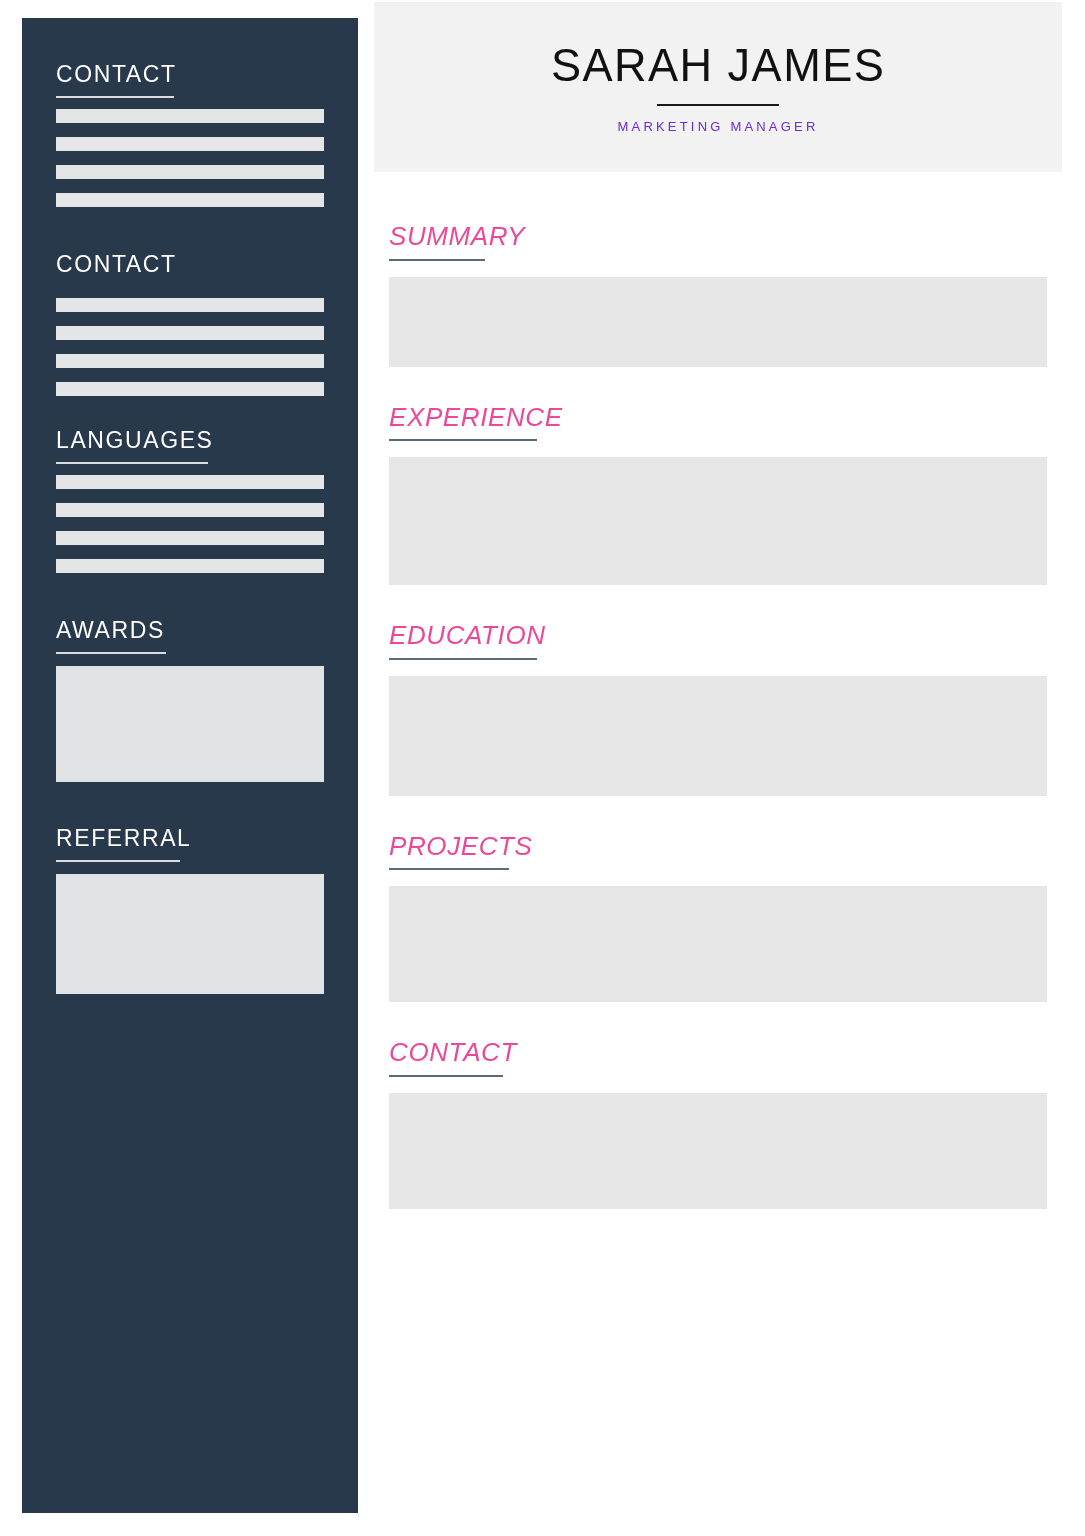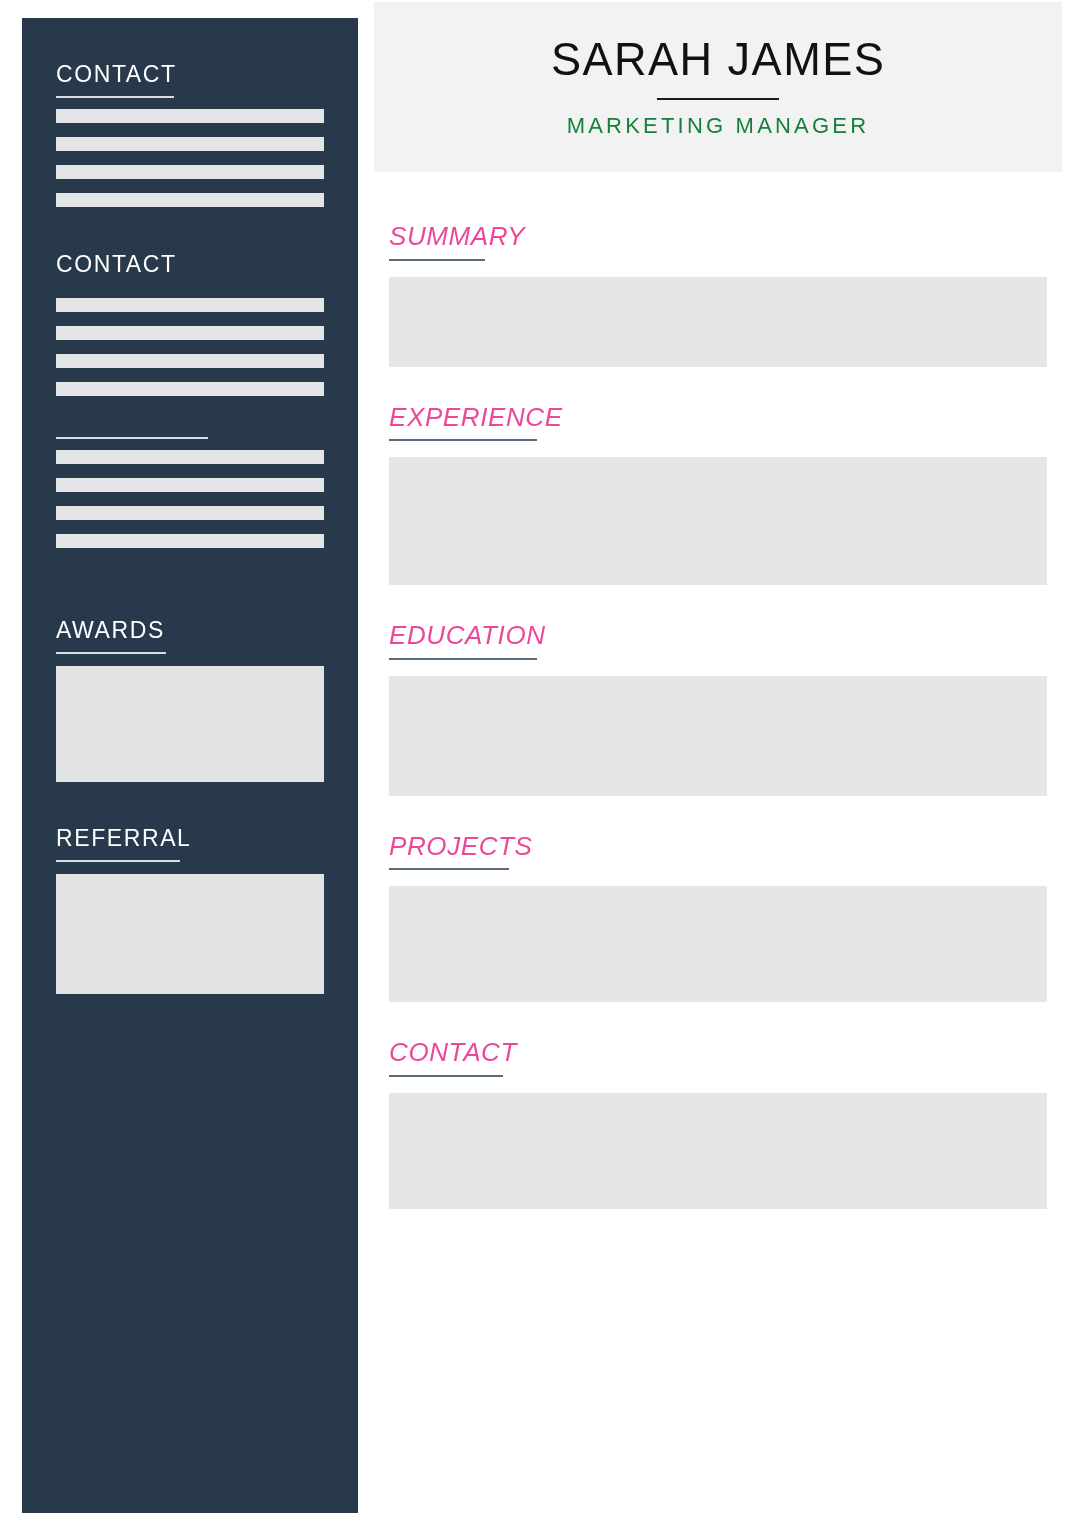--- a/index.html
+++ b/index.html
@@ -99,22 +99,22 @@
     white-space: nowrap;
     transform: scaleX(0.96);
   }
   .name-rule {
     width: 122px;
     height: 2px;
     background: #1a1a1a;
     margin: 16px 0 13px 0;
   }
   .job-title {
-    color: #15803d;
-    font-size: 22px;
+    color: #6d28d9;
+    font-size: 13px;
     letter-spacing: 3.2px;
     font-weight: 400;
     white-space: nowrap;
   }
 
   
   .main {
     position: absolute;
     left: 389px;
     top: 222px;
@@ -177,20 +177,21 @@
       <div class="side-rule hidden"></div>
       <div class="bar-stack" style="margin-top:21px;">
         <div class="bar"></div>
         <div class="bar"></div>
         <div class="bar"></div>
         <div class="bar"></div>
       </div>
     </div>
 
     <div class="side-section" style="top:410px;">
+      <div class="side-heading">LANGUAGES</div>
       <div class="side-rule w-lang"></div>
       <div class="bar-stack">
         <div class="bar"></div>
         <div class="bar"></div>
         <div class="bar"></div>
         <div class="bar"></div>
       </div>
     </div>
 
     <div class="side-section" style="top:600px;">

